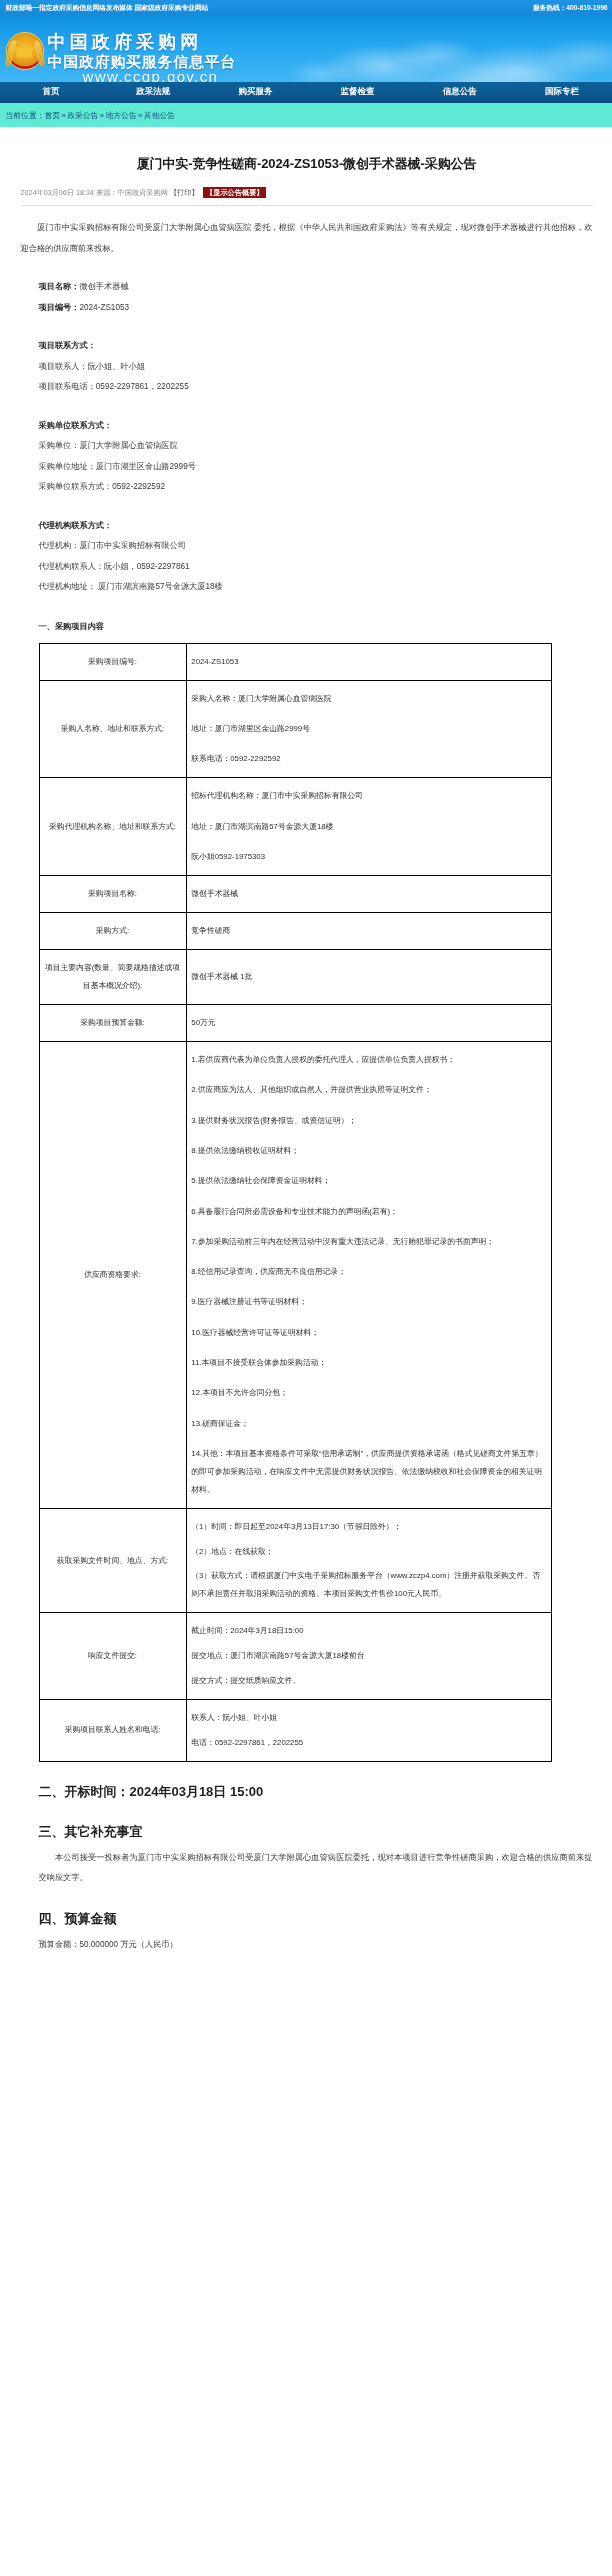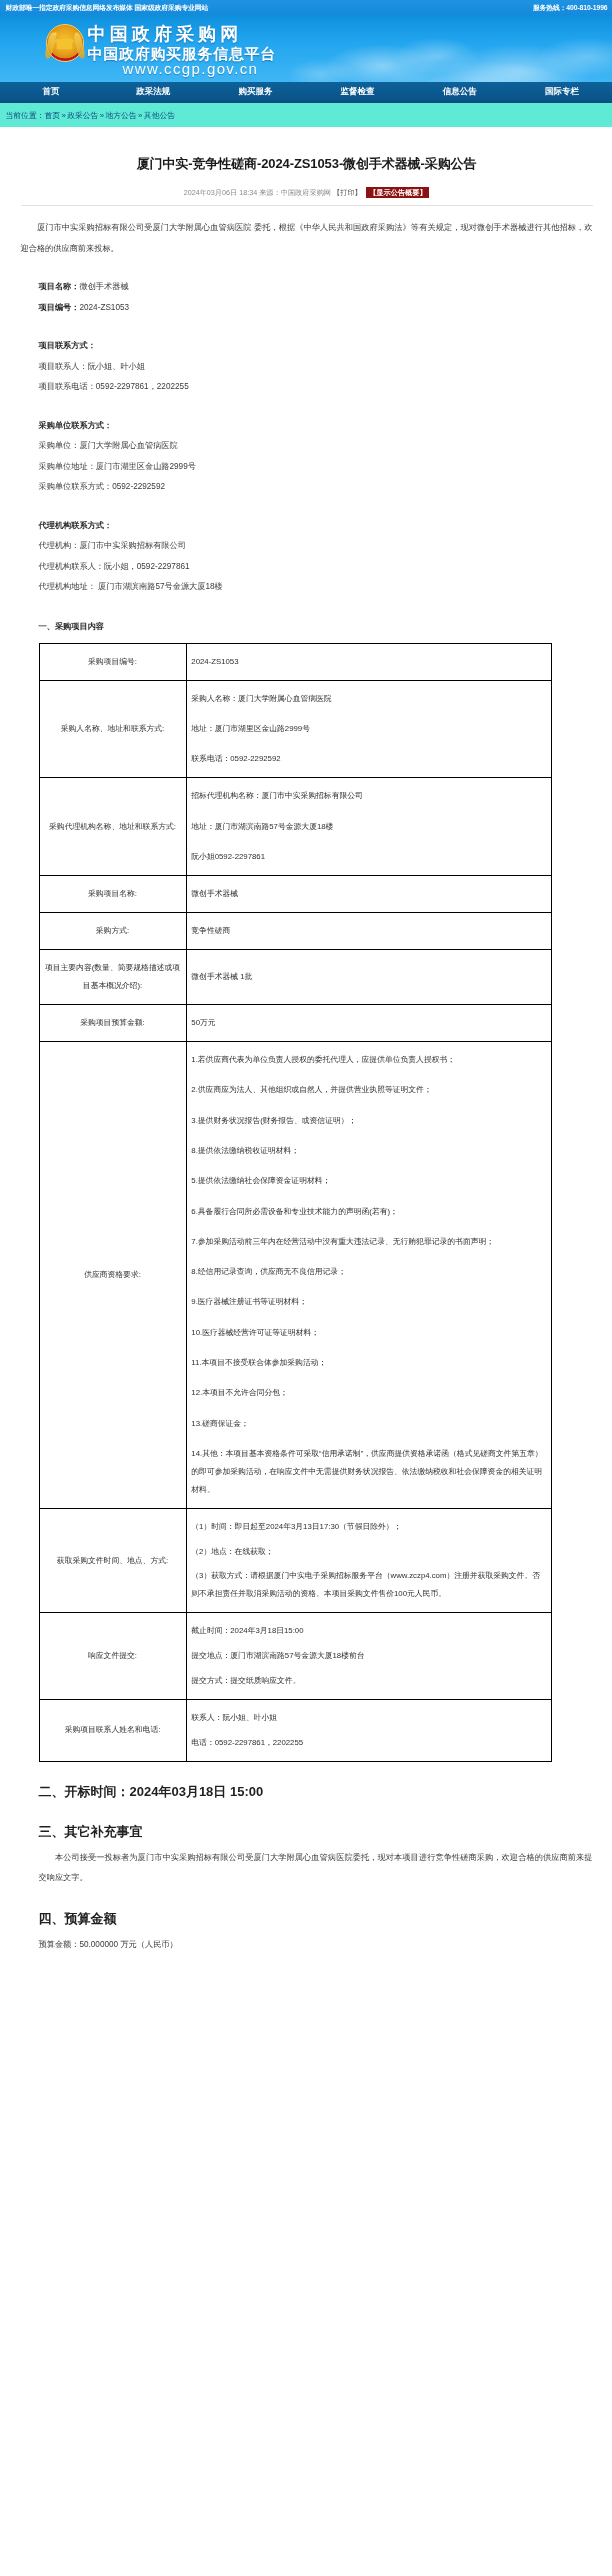--- a/index.html
+++ b/index.html
@@ -41,25 +41,24 @@
     background:
       radial-gradient(ellipse 82px 31px at 382px 51px, rgba(255,255,255,.42), rgba(255,255,255,0) 70%),
       radial-gradient(ellipse 61px 26px at 437px 41px, rgba(255,255,255,.34), rgba(255,255,255,0) 70%),
       radial-gradient(ellipse 102px 37px at 519px 56px, rgba(255,255,255,.40), rgba(255,255,255,0) 72%),
       radial-gradient(ellipse 68px 27px at 587px 42px, rgba(255,255,255,.30), rgba(255,255,255,0) 72%),
       radial-gradient(ellipse 48px 20.5px at 321px 59px, rgba(255,255,255,.26), rgba(255,255,255,0) 72%),
       radial-gradient(ellipse 123px 27px at 478px 66px, rgba(255,255,255,.30), rgba(255,255,255,0) 75%);
   }
   .logo-wrap {
     position: absolute;
-    left: 5.5px; top: 8px;
+    left: 5.5px; top: 16px;
     display: flex;
     align-items: flex-start;
     gap: 4.1px;
-    margin-left: 40px;
   }
   .emblem {
     width: 38px; height: 38px;
     border-radius: 50%;
     background: radial-gradient(circle at 50% 44%, #f4c430 0%, #e8a11c 46%, #d98b12 64%, #c8151a 66%, #b31117 100%);
     border: 1.4px solid #f6d25c;
     position: relative;
     flex: 0 0 auto;
     margin-top: 1.4px;
   }
@@ -152,21 +151,21 @@
   h1.title {
     font-size: 13px;
     font-weight: bold;
     color: #1a1a1a;
     text-align: center;
     line-height: 19px;
     margin: 15px 0 0 0;
     letter-spacing: -0.1px;
   }
   .meta {
-    text-align: center;
+    text-align: left;
     font-size: 7.2px;
     color: #8a8a8a;
     margin: 13.7px 0 0 0;
   }
   .meta .print { color: #555; }
   .meta .summary-btn {
     display: inline-block;
     background: #8c1111;
     color: #ffffff;
     padding: 0.7px 2.7px;
@@ -361,21 +360,21 @@
           <p>采购人名称：厦门大学附属心血管病医院</p>
           <p>地址：厦门市湖里区金山路2999号</p>
           <p>联系电话：0592-2292592</p>
         </td>
       </tr>
       <tr>
         <td class="lbl">采购代理机构名称、地址和联系方式:</td>
         <td class="val">
           <p>招标代理机构名称：厦门市中实采购招标有限公司</p>
           <p>地址：厦门市湖滨南路57号金源大厦18楼</p>
-          <p>阮小姐0592-2297861</p>
+          <p>阮小姐0592-1975303</p>
         </td>
       </tr>
       <tr>
         <td class="lbl">采购项目名称:</td>
         <td class="val">
           <p>微创手术器械</p>
         </td>
       </tr>
       <tr>
         <td class="lbl">采购方式:</td>

